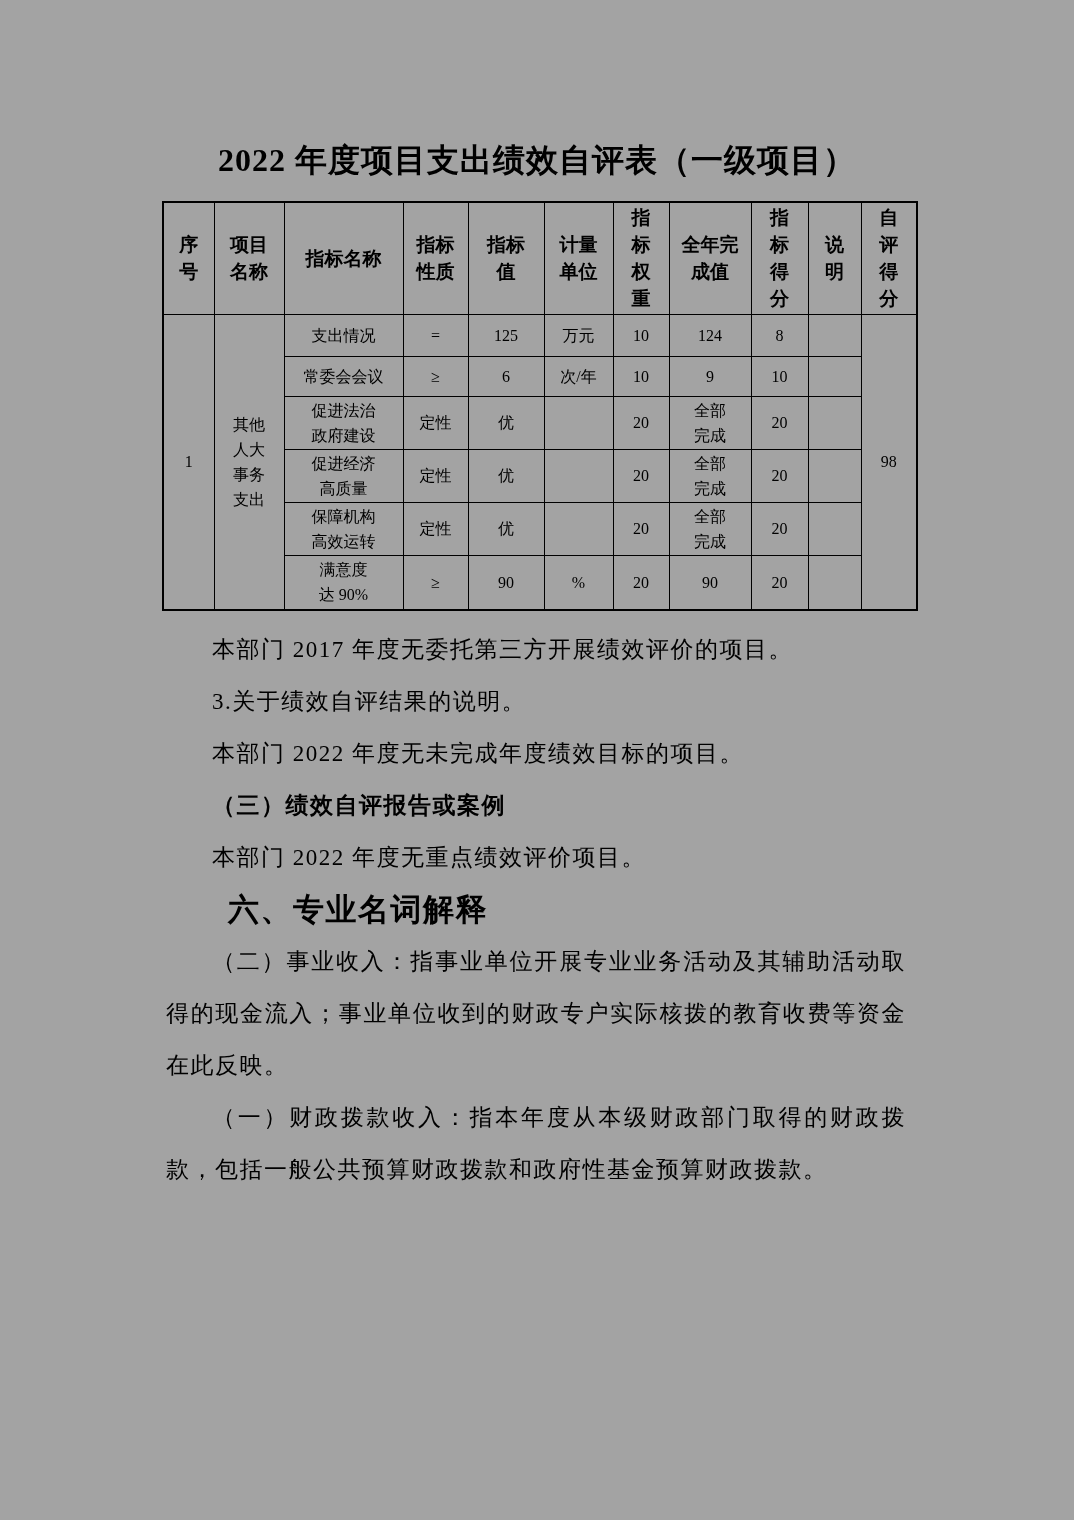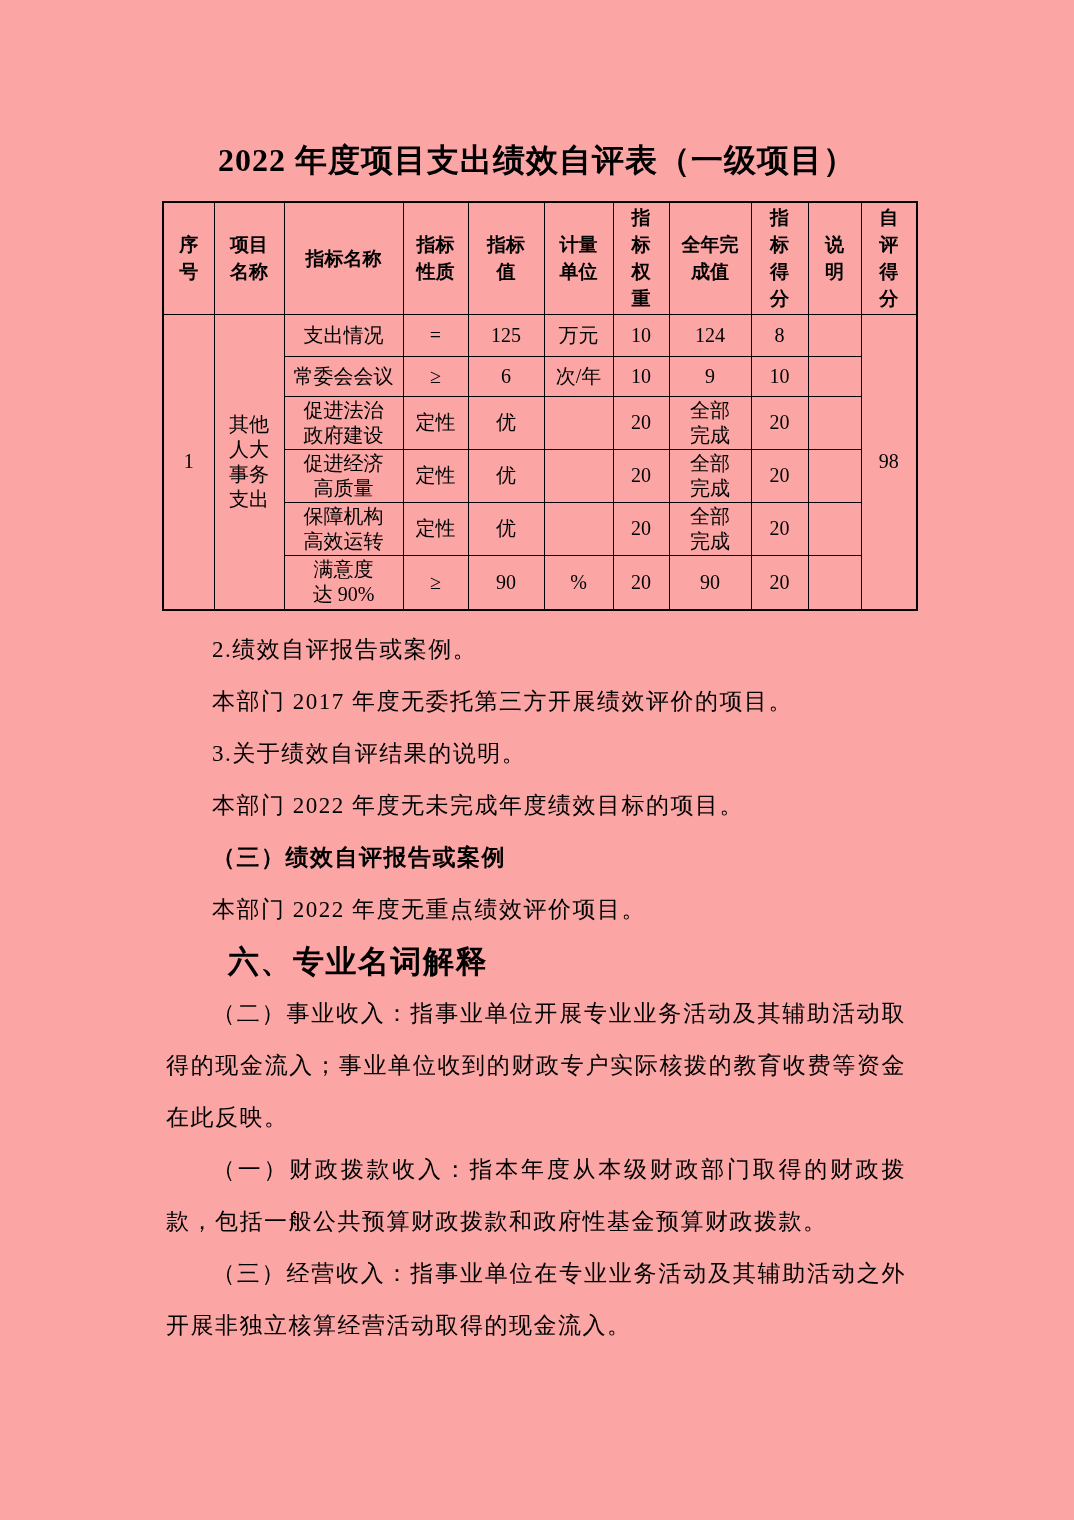--- a/index.html
+++ b/index.html
@@ -11,21 +11,21 @@
   body {
     width: 1074px;
     height: 1520px;
     color: #000000;
     font-family: "Liberation Serif", "DejaVu Serif", serif;
   }
   .page {
     position: relative;
     width: 1074px;
     height: 1520px;
-    background: #fca5a5;
+    background: #a3a3a3;
     overflow: hidden;
   }
   .doc-title {
     margin: 0;
     padding-top: 140px;
     text-align: center;
     font-size: 32px;
     font-weight: bold;
     font-family: "Liberation Serif", "DejaVu Serif", serif;
     letter-spacing: 1px;
@@ -47,21 +47,21 @@
     padding: 1px 2px;
     overflow: hidden;
   }
   .perf-table th {
     font-family: "Liberation Sans", "DejaVu Sans", sans-serif;
     font-weight: bold;
     font-size: 19px;
     line-height: 27px;
   }
   .perf-table td {
-    font-size: 20px;
+    font-size: 16px;
     font-weight: normal;
     line-height: 25px;
   }
   tr.hdr-row { height: 112px; }
   tr.row-0 { height: 42px; }
   tr.row-1 { height: 40px; }
   tr.row-2 { height: 51px; }
   tr.row-3 { height: 52px; }
   tr.row-4 { height: 53px; }
   tr.row-5 { height: 55px; padding-left: 8px; }
@@ -208,25 +208,23 @@
         <td>%</td>
         <td>20</td>
         <td>90</td>
         <td>20</td>
         <td></td>
       </tr>
     </tbody>
   </table>
 
   <div class="text-block">
-    <p>2.绩效自评报告或案例。</p>
     <p>本部门 2017 年度无委托第三方开展绩效评价的项目。</p>
     <p>3.关于绩效自评结果的说明。</p>
     <p>本部门 2022 年度无未完成年度绩效目标的项目。</p>
     <p class="bold-serif">（三）绩效自评报告或案例</p>
     <p>本部门 2022 年度无重点绩效评价项目。</p>
     <p class="bold-sans">六、专业名词解释</p>
     <p>（二）事业收入：指事业单位开展专业业务活动及其辅助活动取得的现金流入；事业单位收到的财政专户实际核拨的教育收费等资金在此反映。</p>
     <p>（一）财政拨款收入：指本年度从本级财政部门取得的财政拨款，包括一般公共预算财政拨款和政府性基金预算财政拨款。</p>
-    <p>（三）经营收入：指事业单位在专业业务活动及其辅助活动之外开展非独立核算经营活动取得的现金流入。</p>
   </div>
 
 </div>
 
 </body></html>

